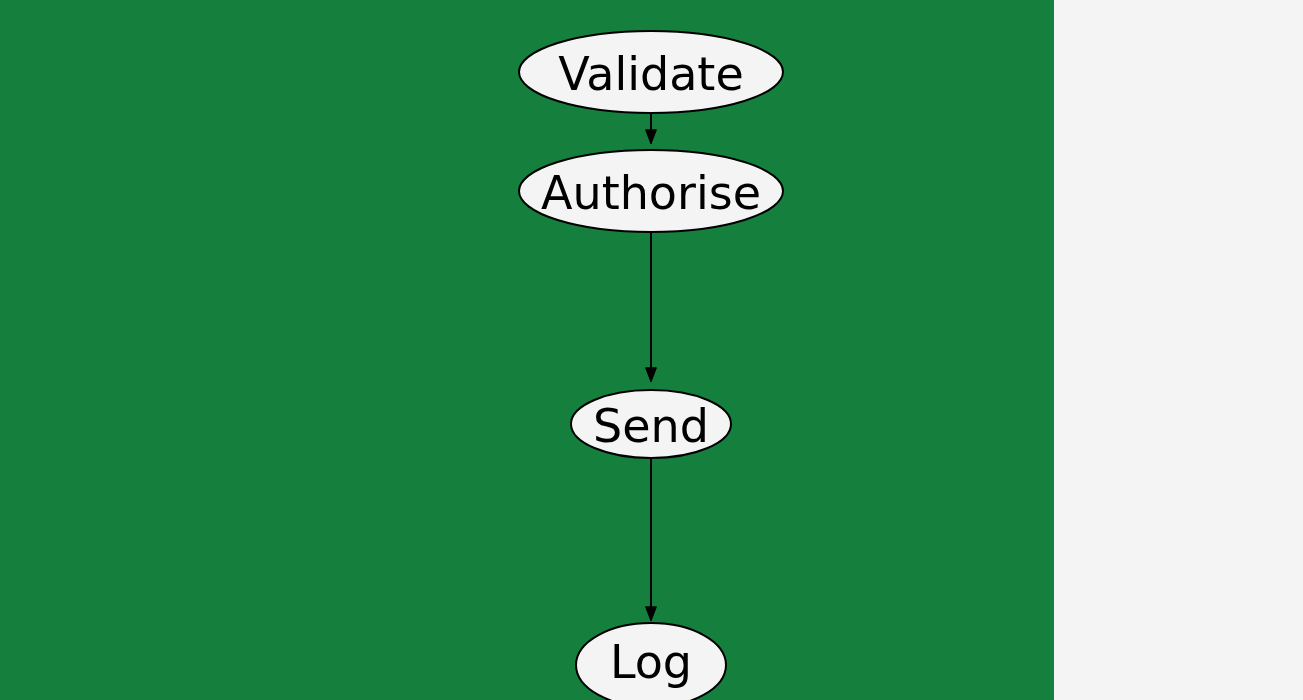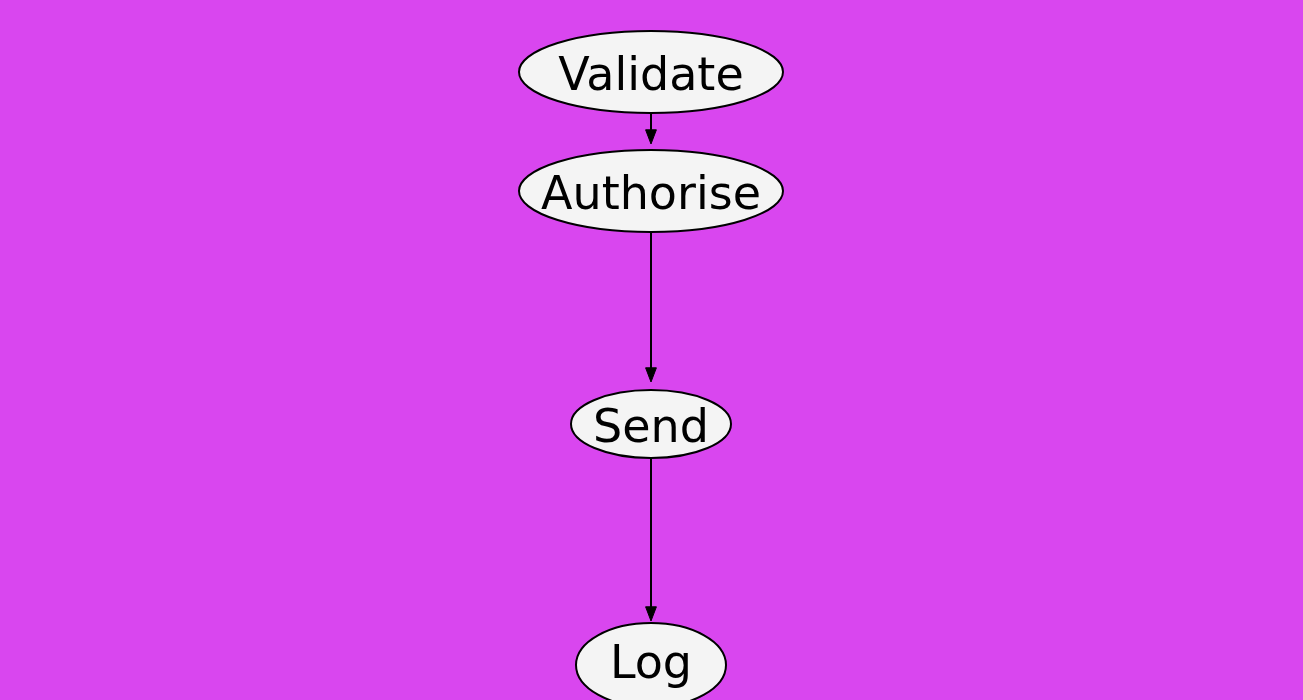--- a/index.html
+++ b/index.html
@@ -9,23 +9,23 @@
   }
   body {
     width: 1303px;
     height: 700px;
     background: #f4f4f4;
     font-family: "DejaVu Sans", sans-serif;
     overflow: hidden;
   }
   #diagram-root {
     position: relative;
-    width: 1303px;
+    width: 1054px;
     height: 700px;
-    background: #d946ef;
+    background: #15803d;
   }
   svg.graph-canvas {
     position: absolute;
     top: 0;
     left: 0;
     width: 1303px;
     height: 700px;
     display: block;
   }
   .node-ellipse {

